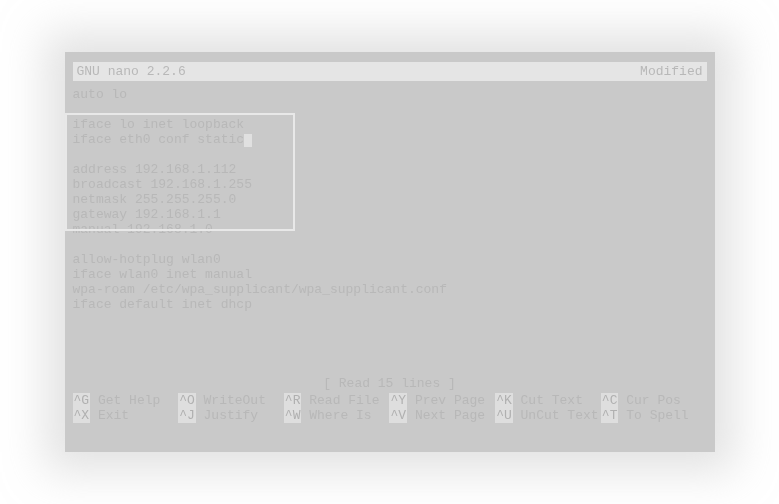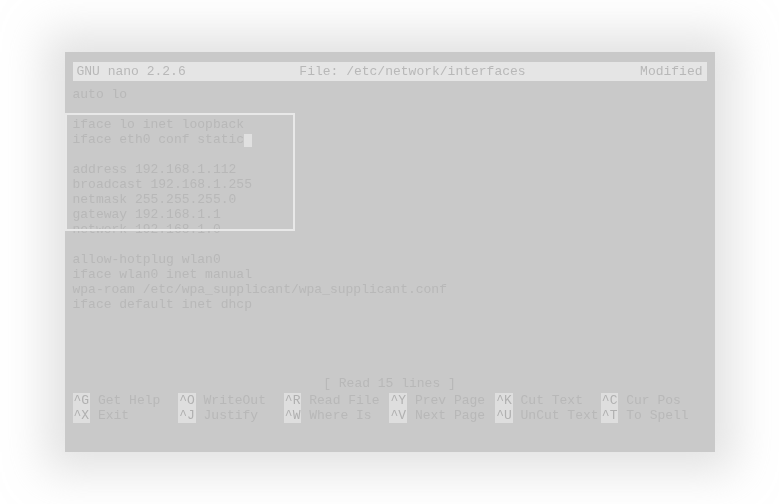--- a/index.html
+++ b/index.html
@@ -77,36 +77,35 @@
       padding: 0 1px;
     }
   </style>
 </head>
 <body>
 
 <div class="terminal-window">
 
   <div class="header-bar">
     <span class="header-left">  GNU nano 2.2.6</span>
-    <span class="header-center">File: /etc/network/interfaces</span>
     <span class="header-right">Modified</span>
   </div>
 
   <div class="content">
     <div class="highlight-box"></div>
     <div class="line">auto lo</div>
     <div class="line"></div>
     <div class="line">iface lo inet loopback</div>
     <div class="line"><span>iface eth0 conf static</span><span class="cursor-block"></span></div>
     <div class="line"></div>
     <div class="line">address 192.168.1.112</div>
     <div class="line">broadcast 192.168.1.255</div>
     <div class="line">netmask 255.255.255.0</div>
     <div class="line">gateway 192.168.1.1</div>
-    <div class="line">network 192.168.1.0</div>
+    <div class="line">manual 192.168.1.0</div>
     <div class="line"></div>
     <div class="line">allow-hotplug wlan0</div>
     <div class="line">iface wlan0 inet manual</div>
     <div class="line">wpa-roam /etc/wpa_supplicant/wpa_supplicant.conf</div>
     <div class="line">iface default inet dhcp</div>
 
     <div class="status-line">[ Read 15 lines ]</div>
   </div>
 
   <div class="footer">

